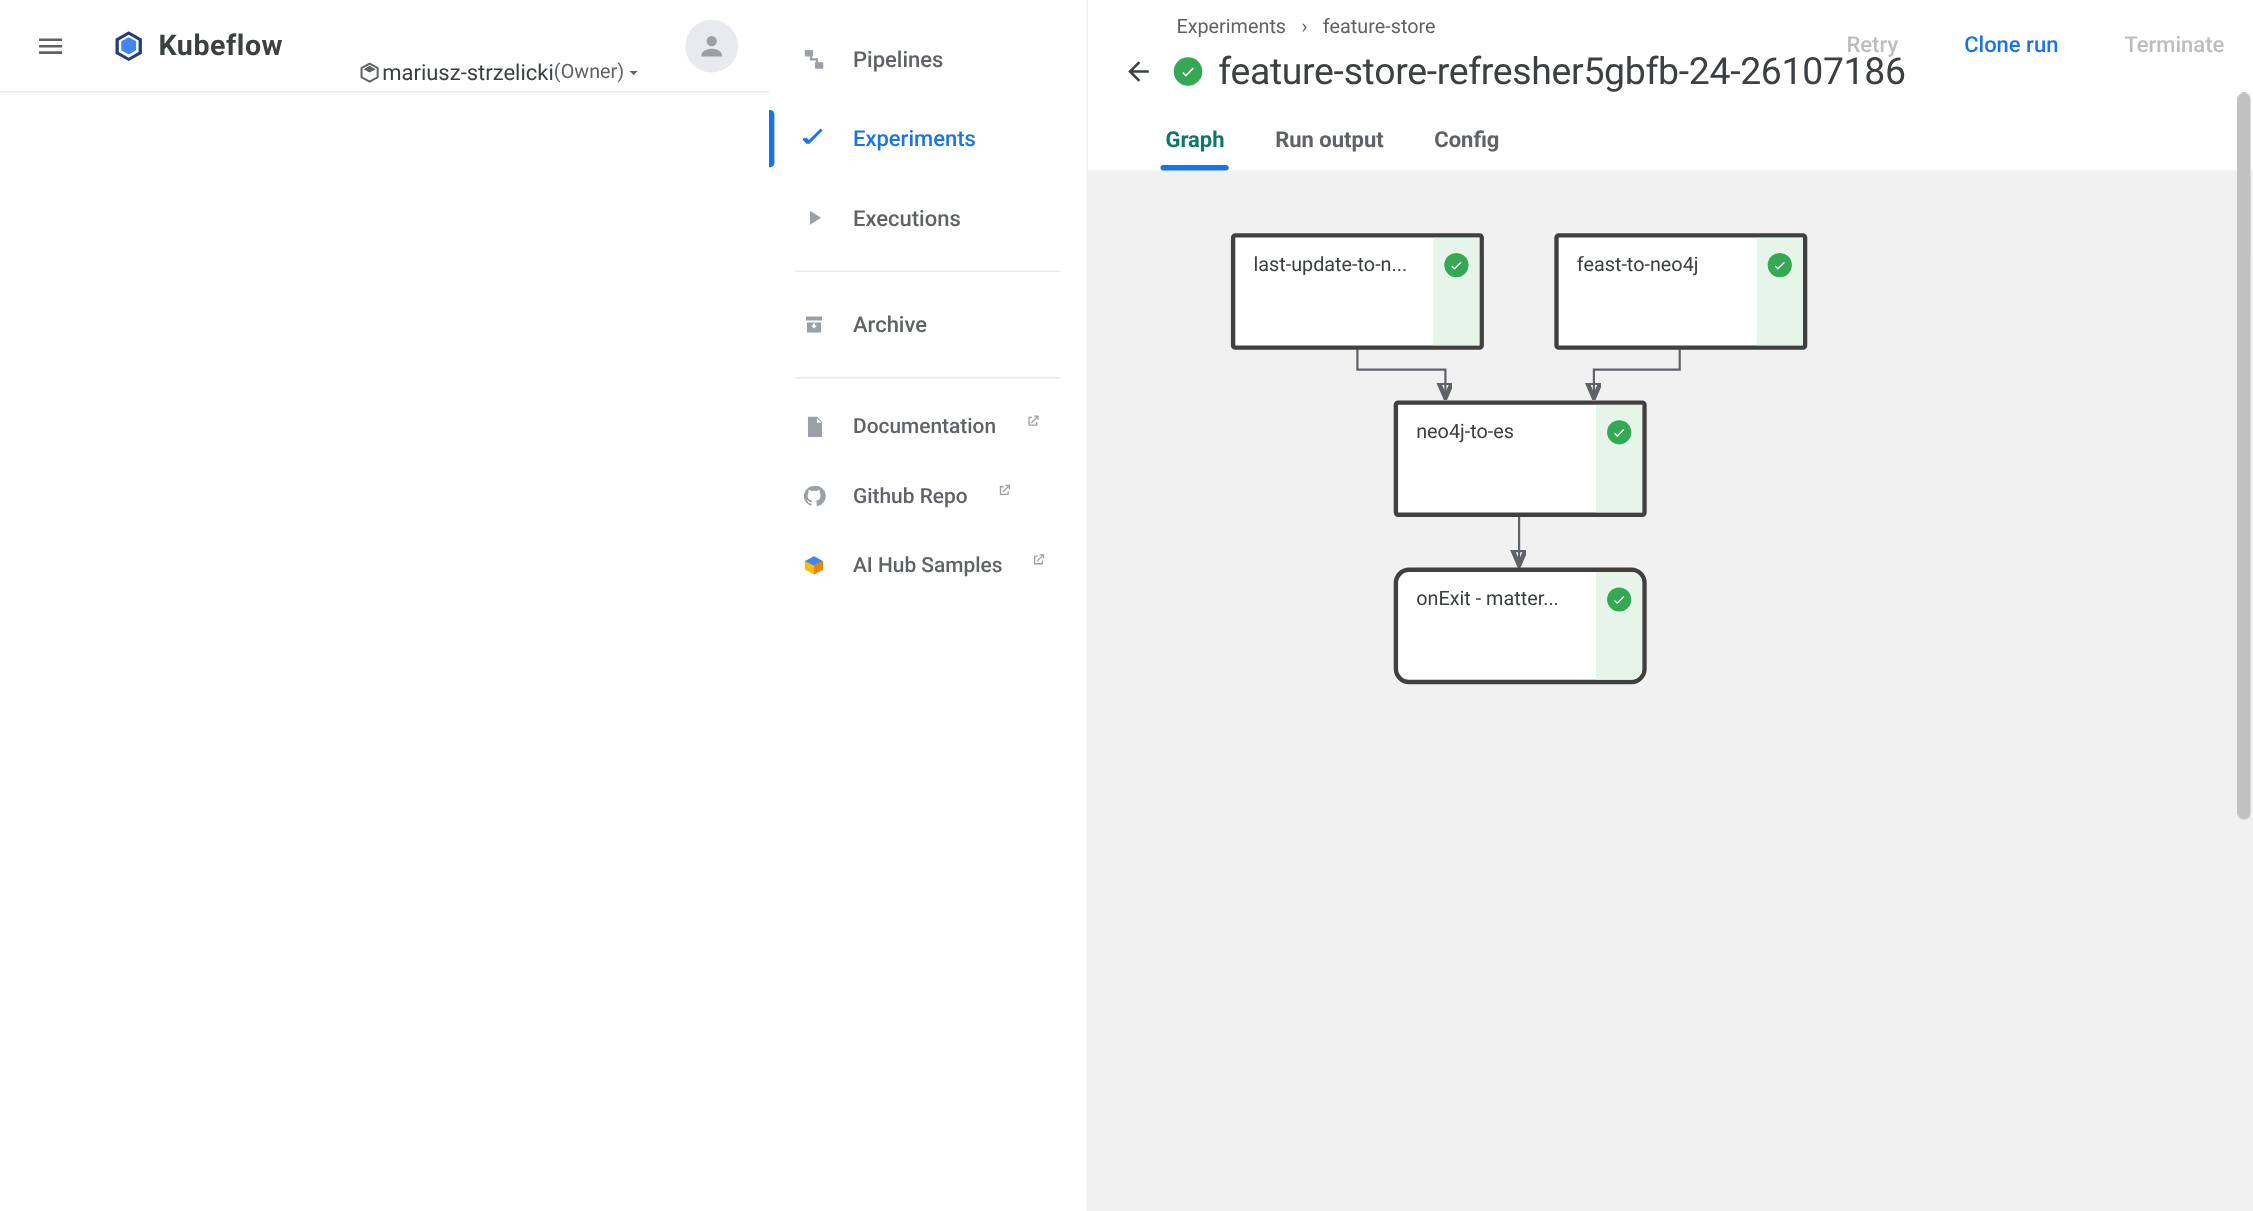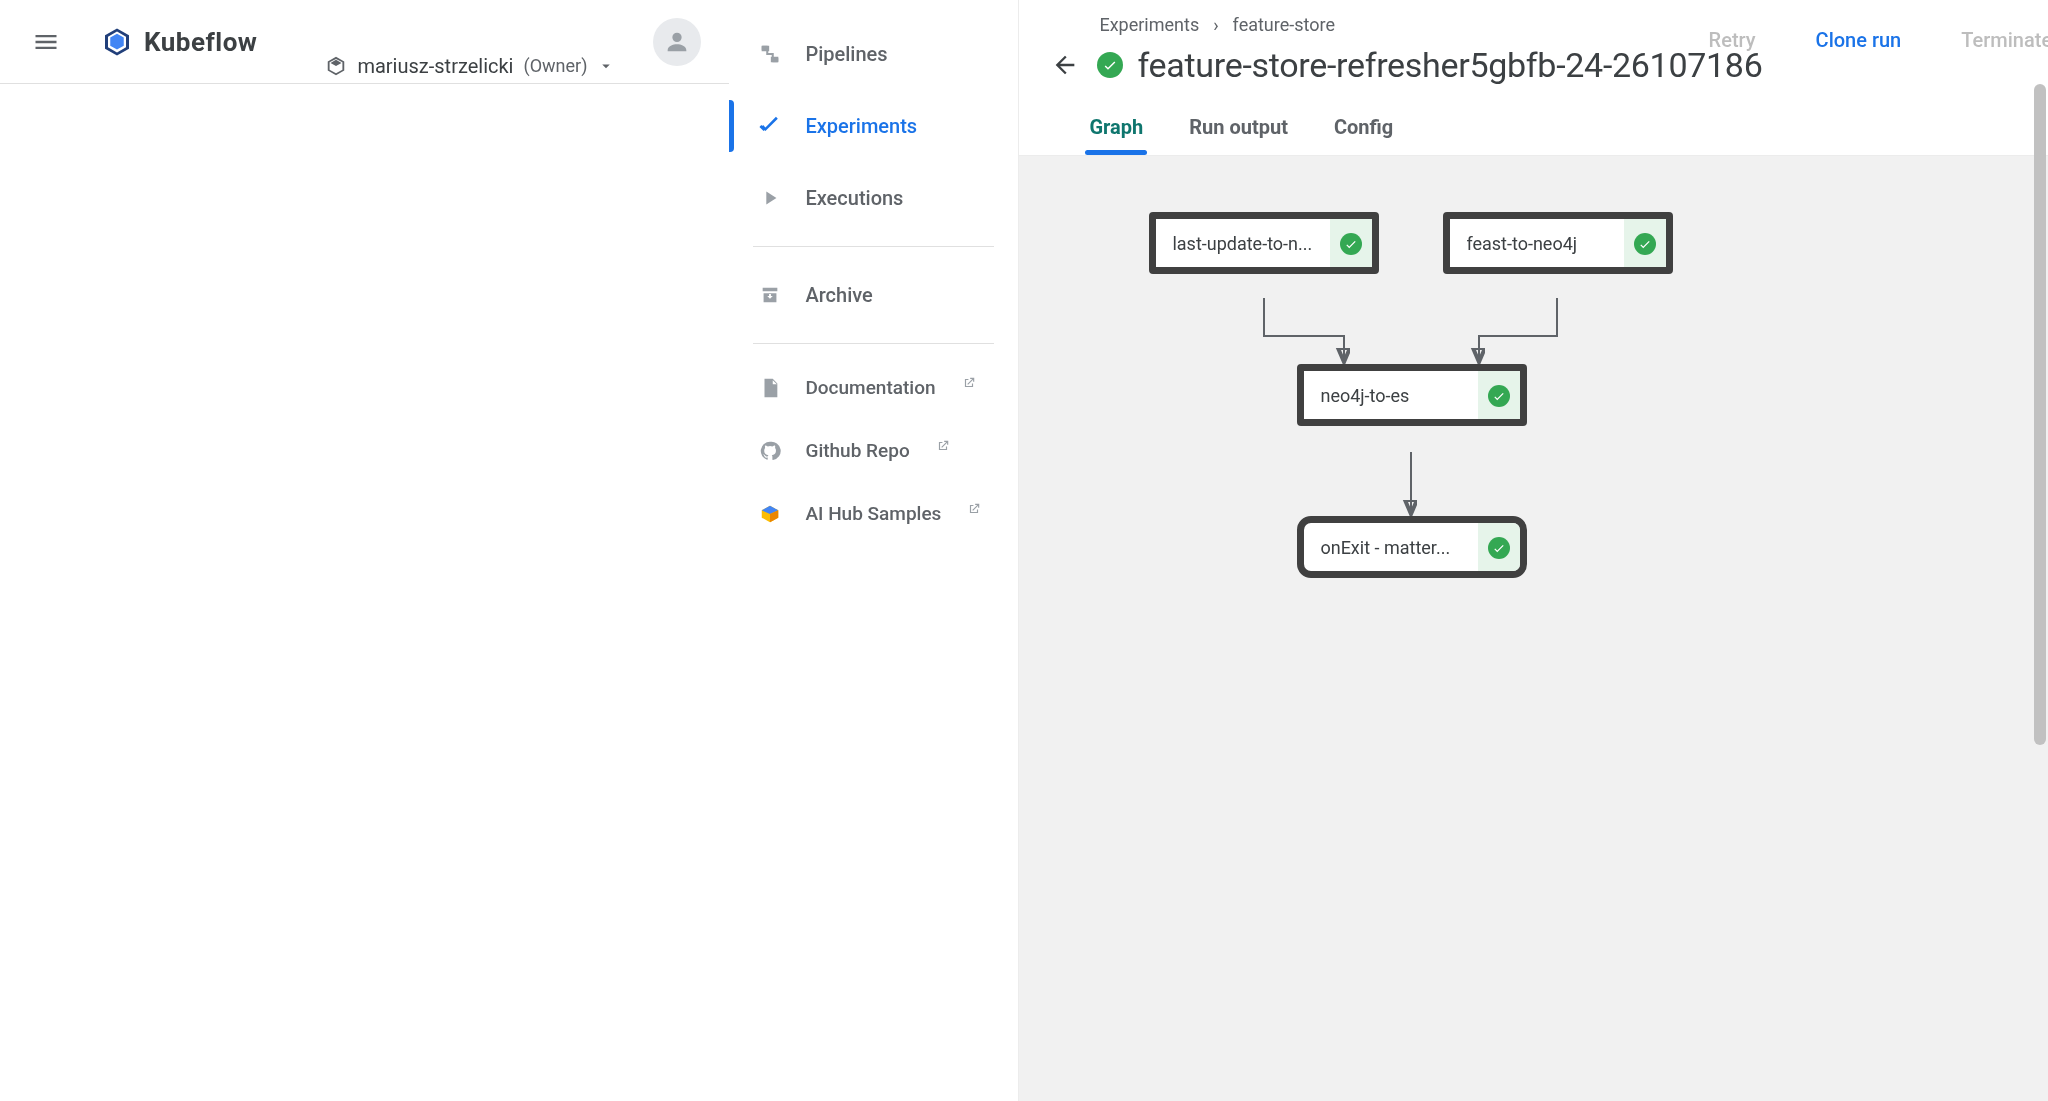--- a/index.html
+++ b/index.html
@@ -20,21 +20,21 @@
     padding: 0 28px;
     border-bottom: 1px solid #e0e0e0;
     gap: 38px;
     background: #fff;
     flex: 0 0 auto;
   }
   .hamburger { width: 36px; height: 36px; display:flex; align-items:center; justify-content:center; cursor:pointer; }
   .hamburger svg { width: 28px; height: 28px; fill:#5f6368; }
   .brand { display:flex; align-items:center; gap:12px; font-size:26px; font-weight:700; letter-spacing:0.5px; color:#3c4043; }
   .brand svg { width:30px; height:30px; }
-  .workspace { display:flex; align-items:center; gap:10px; font-size:20px; color:#3c4043; margin-left:30px; cursor:pointer;margin-top:48px; }
+  .workspace { display:flex; align-items:center; font-size:20px; color:#3c4043; margin-left:30px; cursor:pointer;margin-top:48px; }
   .workspace .owner { color:#5f6368; font-size:18px; }
   .avatar { margin-left:auto; width:48px; height:48px; border-radius:50%; background:#e8eaed; display:flex; align-items:center; justify-content:center; }
   .avatar svg { width:28px; height:28px; fill:#9aa0a6; }
 
   
   .below { flex:1; display:flex; min-height:0; }
 
   
   .sidebar {
     width: 290px;
@@ -91,21 +91,21 @@
   .tab { font-size:20px; font-weight:700; color:#5f6368; padding-bottom:16px; position:relative; cursor:pointer; }
   .tab.active { color:#0f766e; }
   .tab.active::after { content:""; position:absolute; left:-4px; right:-4px; bottom:0; height:5px; background:#1a73e8; border-radius:3px; }
 
   
   .canvas {
     flex:1; background:#f1f1f1; position:relative; overflow:auto;
   }
   .graph { position:relative; width:1200px; height:720px; }
   .node {
-    position:absolute; width:230px; height:62px; background:#fff; border:7px solid #404040;
+    position:absolute; width:230px; height:106px; background:#fff; border:4px solid #404040;
     border-radius:4px; display:flex; overflow:hidden; font-size:18px; color:#3c4043;
     box-shadow:0 0 0 rgba(0,0,0,0);
   }
   .node .label { flex:1; padding:14px 16px; white-space:nowrap; overflow:hidden; text-overflow:ellipsis; }
   .node .side { width:42px; background:#e6f4ea; display:flex; align-items:flex-start; justify-content:center; padding-top:14px; }
   .node .check { width:22px; height:22px; border-radius:50%; background:#34a853; display:flex; align-items:center; justify-content:center; }
   .node .check svg { width:14px; height:14px; fill:#fff; }
   svg.edges { position:absolute; inset:0; width:100%; height:100%; pointer-events:none; }
   svg.edges path, svg.edges line { stroke:#5f6368; stroke-width:2; fill:none; }
 

